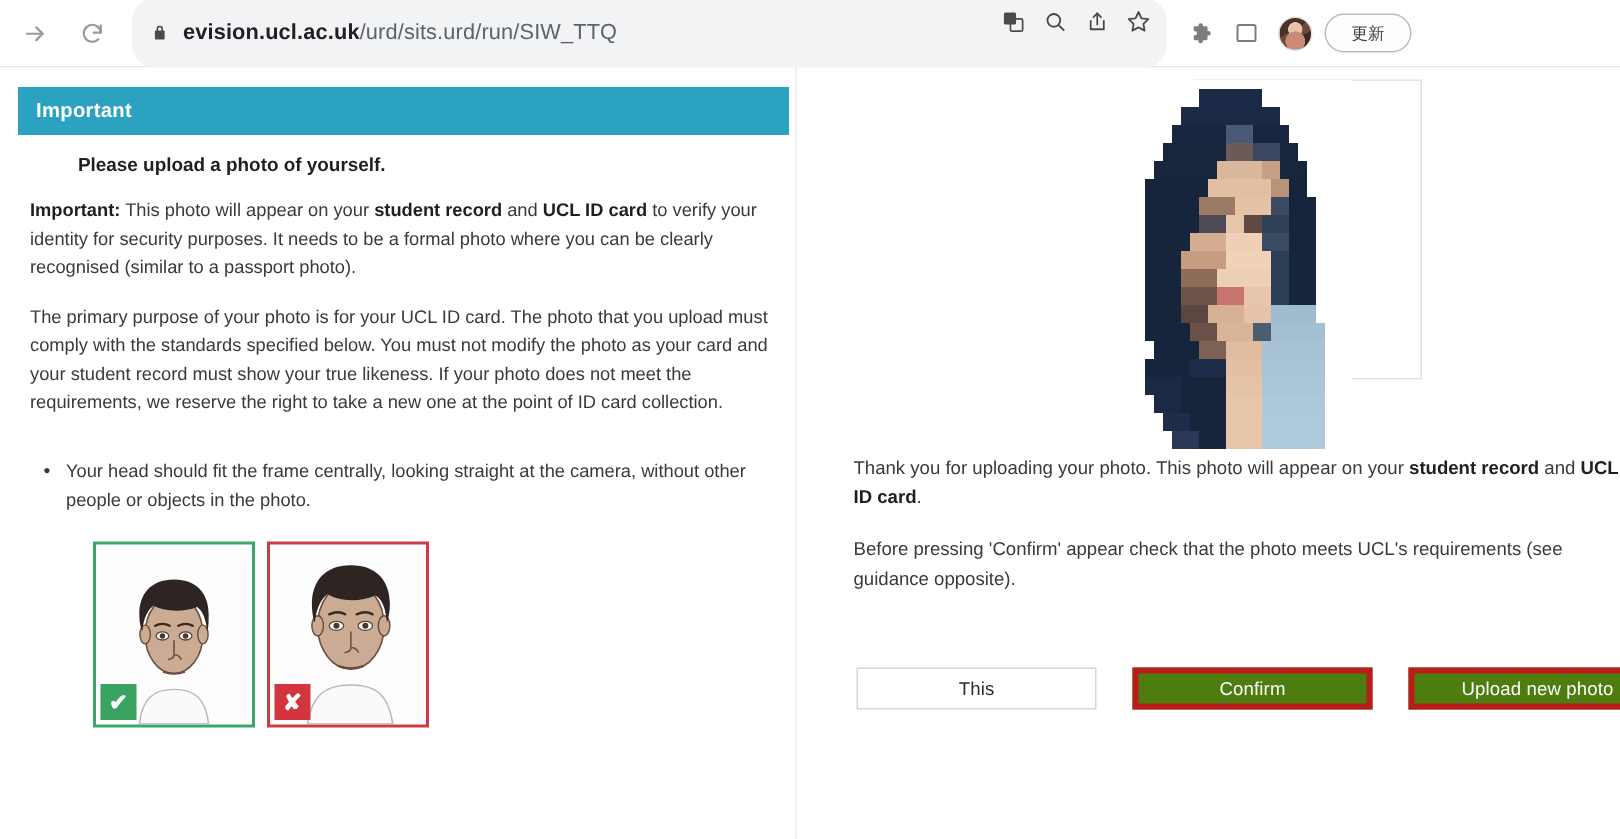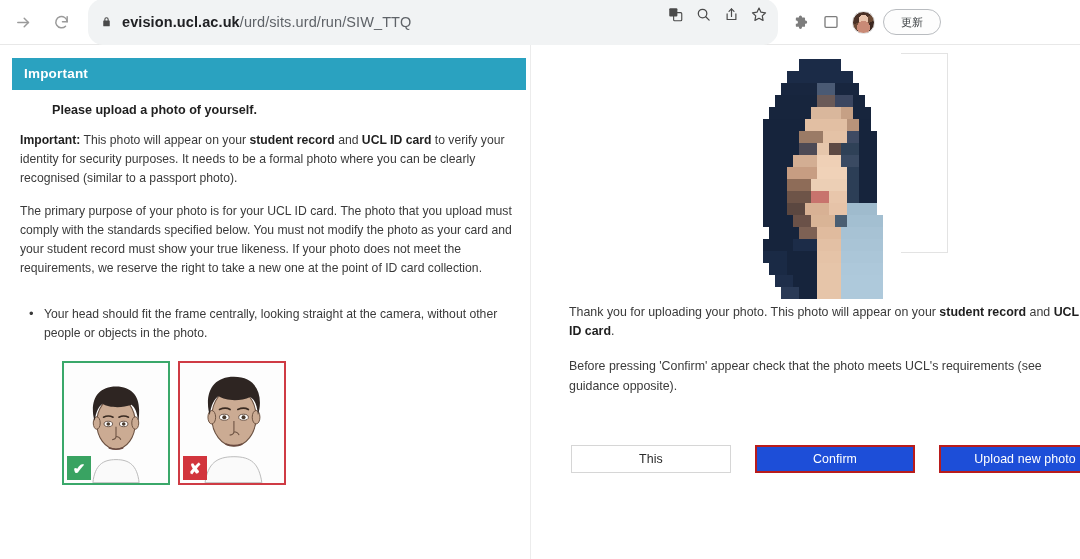--- a/index.html
+++ b/index.html
@@ -164,21 +164,21 @@
   }
   .btn {
     height: 28px; display: flex; align-items: center; justify-content: center;
     font-size: 12.4px; letter-spacing: 0.1px;
   }
   .btn-back {
     width: 160px; background: #ffffff; color: #2b2b2b;
     border: 1px solid #d6d6d6;
   }
   .btn-primary {
-    width: 160px; background: #1d4ed8; color: #ffffff; border: 2px solid #b91c1c;
+    width: 160px; background: #4d7c0f; color: #ffffff; border: 4px solid #b91c1c;
   }
   .btn-wide { width: 172px; }
 </style>
 </head>
 <body>
 
 <div id="browser-chrome">
 
   <div class="nav-btn">
     <svg width="17" height="17" viewBox="0 0 24 24" fill="none" stroke="currentColor" stroke-width="2.1" stroke-linecap="round" stroke-linejoin="round">

